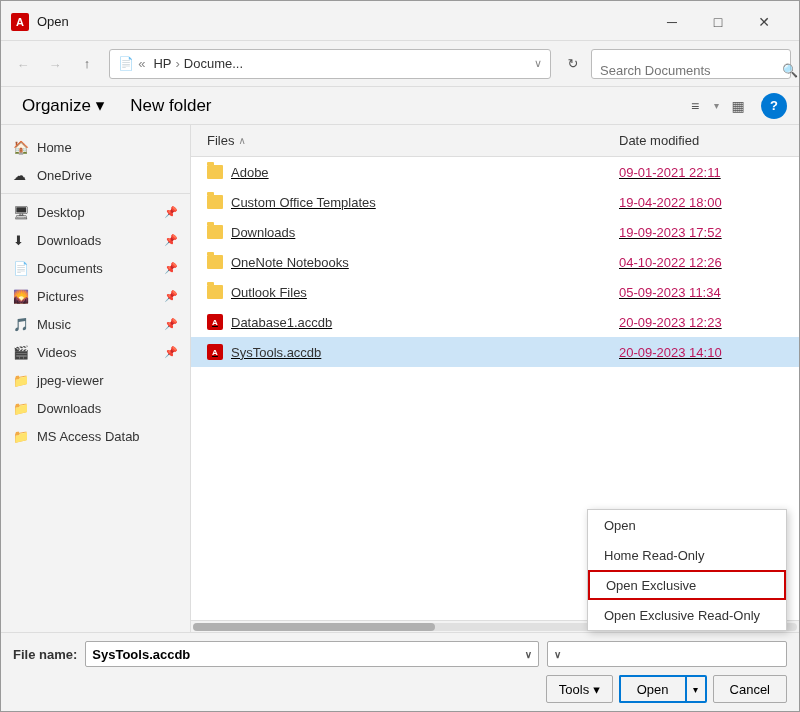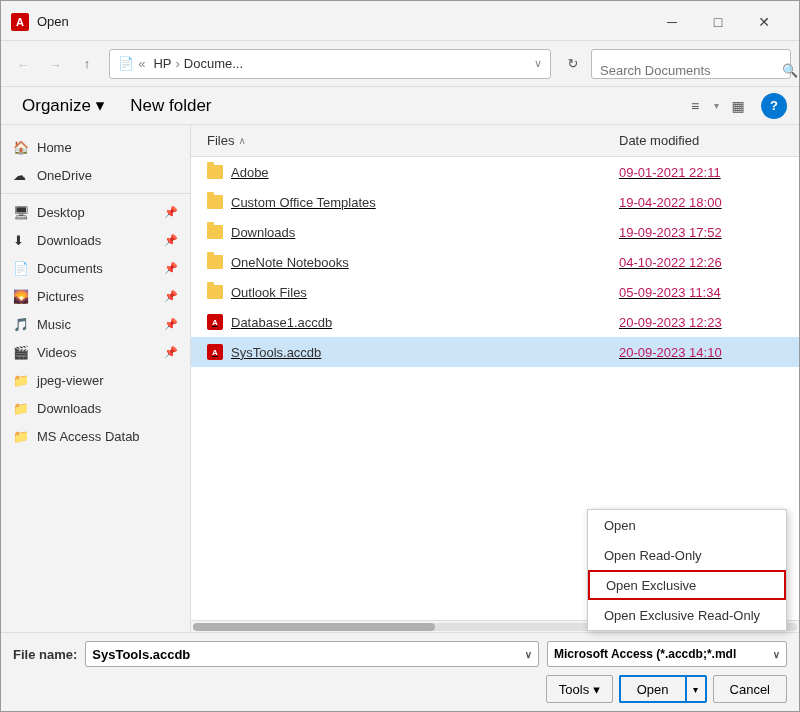--- a/index.html
+++ b/index.html
@@ -531,21 +531,20 @@
   </div>
 
   <div class="bottom-bar">
     <div class="filename-row">
       <span class="filename-label">File name:</span>
       <div class="filename-input">
         <span style="font-size:13px;">SysTools.accdb</span>
         <span class="select-arrow">∨</span>
       </div>
       <div class="filetype-select">
-        <span style="font-size:12px;white-space:nowrap;overflow:hidden;">Microsoft Access (*.accdb;*.mdl</span>
         <span class="select-arrow">∨</span>
       </div>
     </div>
     <div class="buttons-row">
       <button class="tools-btn">
         <span>Tools</span>
         <span>▾</span>
       </button>
       <div class="open-split">
         <button class="open-main">Open</button>
@@ -555,21 +554,21 @@
       </div>
       <button class="cancel-btn">Cancel</button>
     </div>
   </div>
 
   <div class="dropdown-menu">
     <div class="menu-item">
       <span>Open</span>
     </div>
     <div class="menu-item">
-      <span>Open Read-Only</span>
+      <span>Home Read-Only</span>
     </div>
     <div class="menu-item highlighted">
       <span>Open Exclusive</span>
     </div>
     <div class="menu-item">
       <span>Open Exclusive Read-Only</span>
     </div>
   </div>
 
 </div>

